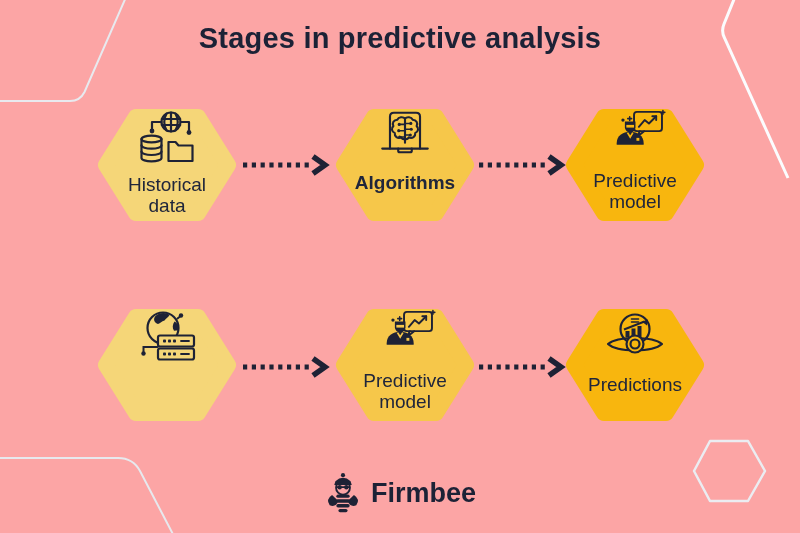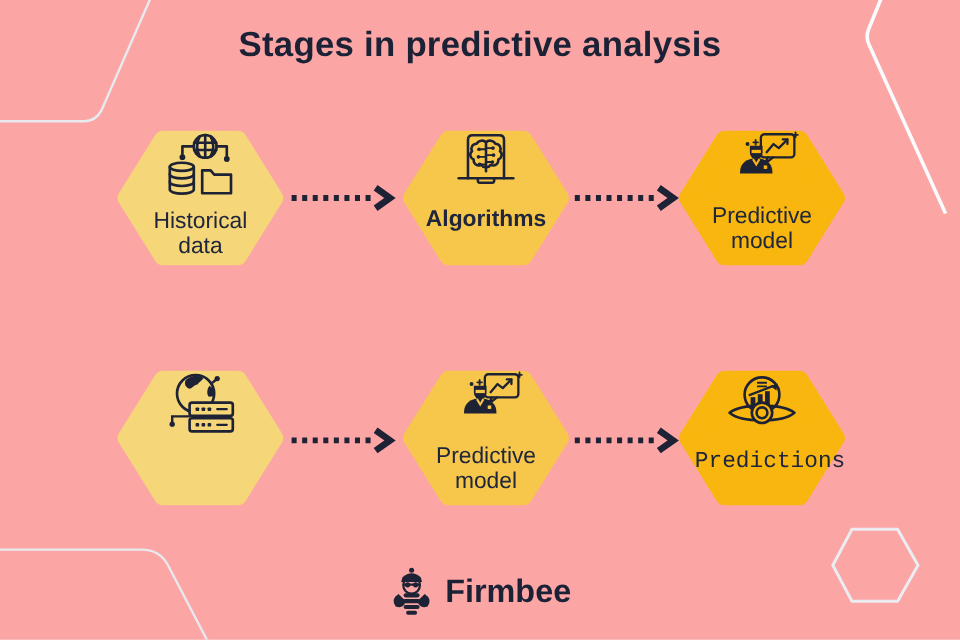--- a/index.html
+++ b/index.html
@@ -210,21 +210,21 @@
       </svg>
       <div class="hex-label">Predictive model</div>
     </div>
   </div>
 
   <svg class="arrow" style="left:475px; top:355px;" viewBox="0 0 92 24">
     <path d="M4 12 H72" stroke="#1E2235" stroke-width="4.8" stroke-dasharray="4.2 4.6" fill="none"></path>
     <path d="M74 3.5 L86 12 L74 20.5" stroke="#1E2235" stroke-width="5.5" fill="none"></path>
   </svg>
 
-  <div class="hex hex-dark" style="left:565px; top:305px;font-family:Liberation Mono, monospace;">
+  <div class="hex hex-dark" style="left:565px; top:305px;">
     <svg class="hex-shape" viewBox="0 0 140 120">
       <polygon points="9,60 39,12 101,12 131,60 101,108 39,108" fill="currentColor" stroke="currentColor" stroke-width="16" stroke-linejoin="round"></polygon>
     </svg>
     <div class="hex-content">
       <svg class="ic" width="64" height="56" viewBox="0 0 64 54">
         <g fill="none" stroke="#1E2235" stroke-width="2.2" stroke-linecap="round" stroke-linejoin="round">
           <circle cx="32" cy="19" r="14.5"></circle>
           <path d="M28.5 9 h7 M28.5 12 h7" stroke-width="1.6"></path>
         </g>
         <g fill="#1E2235">

